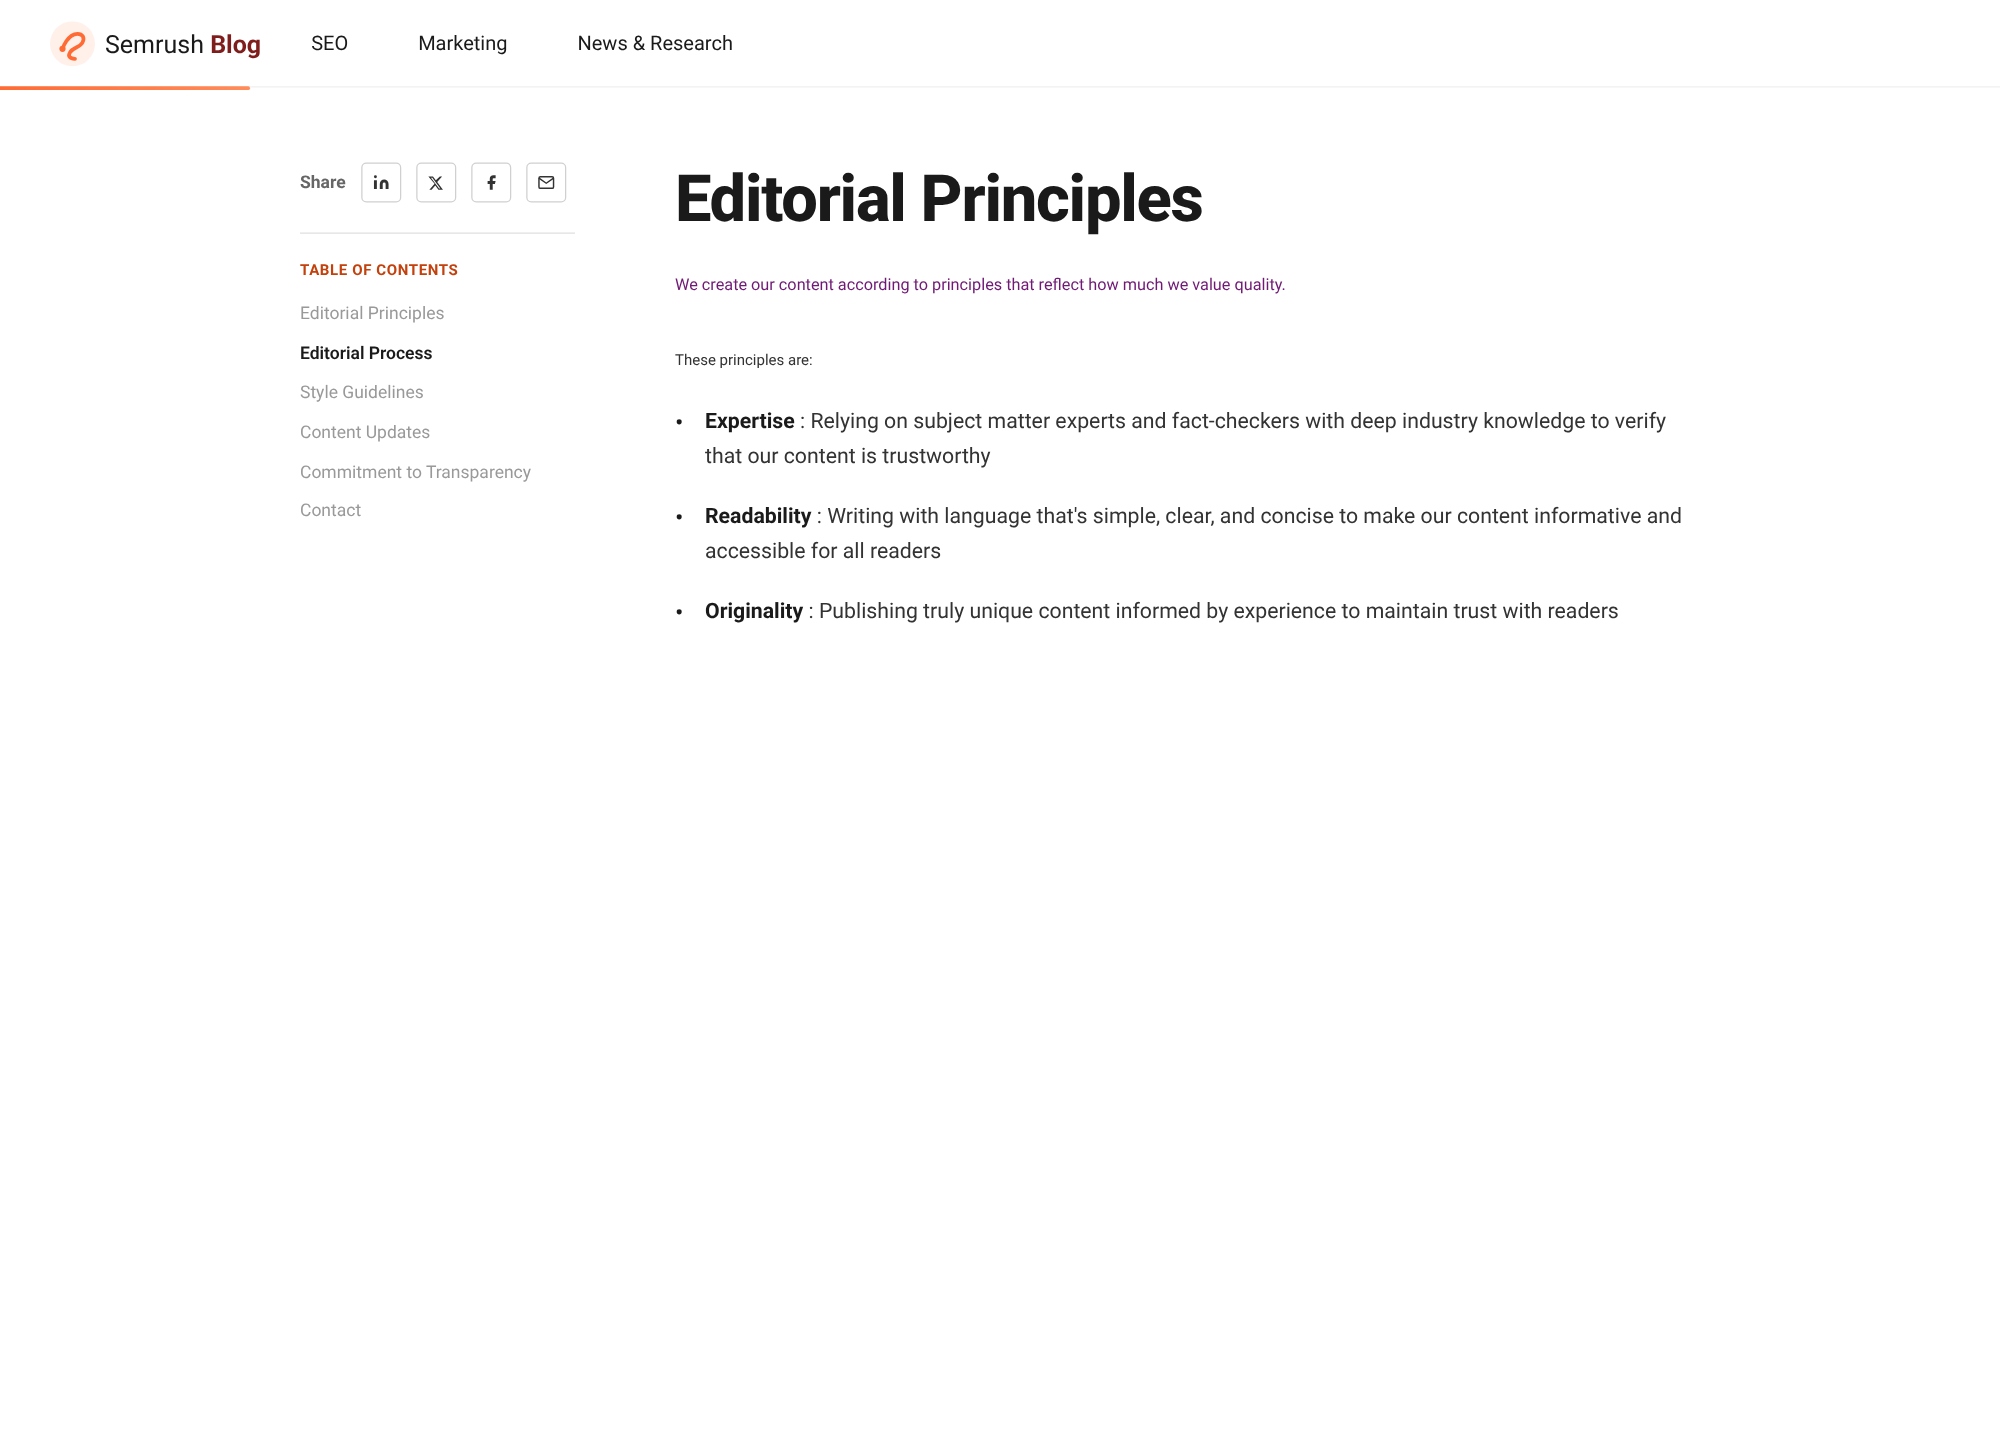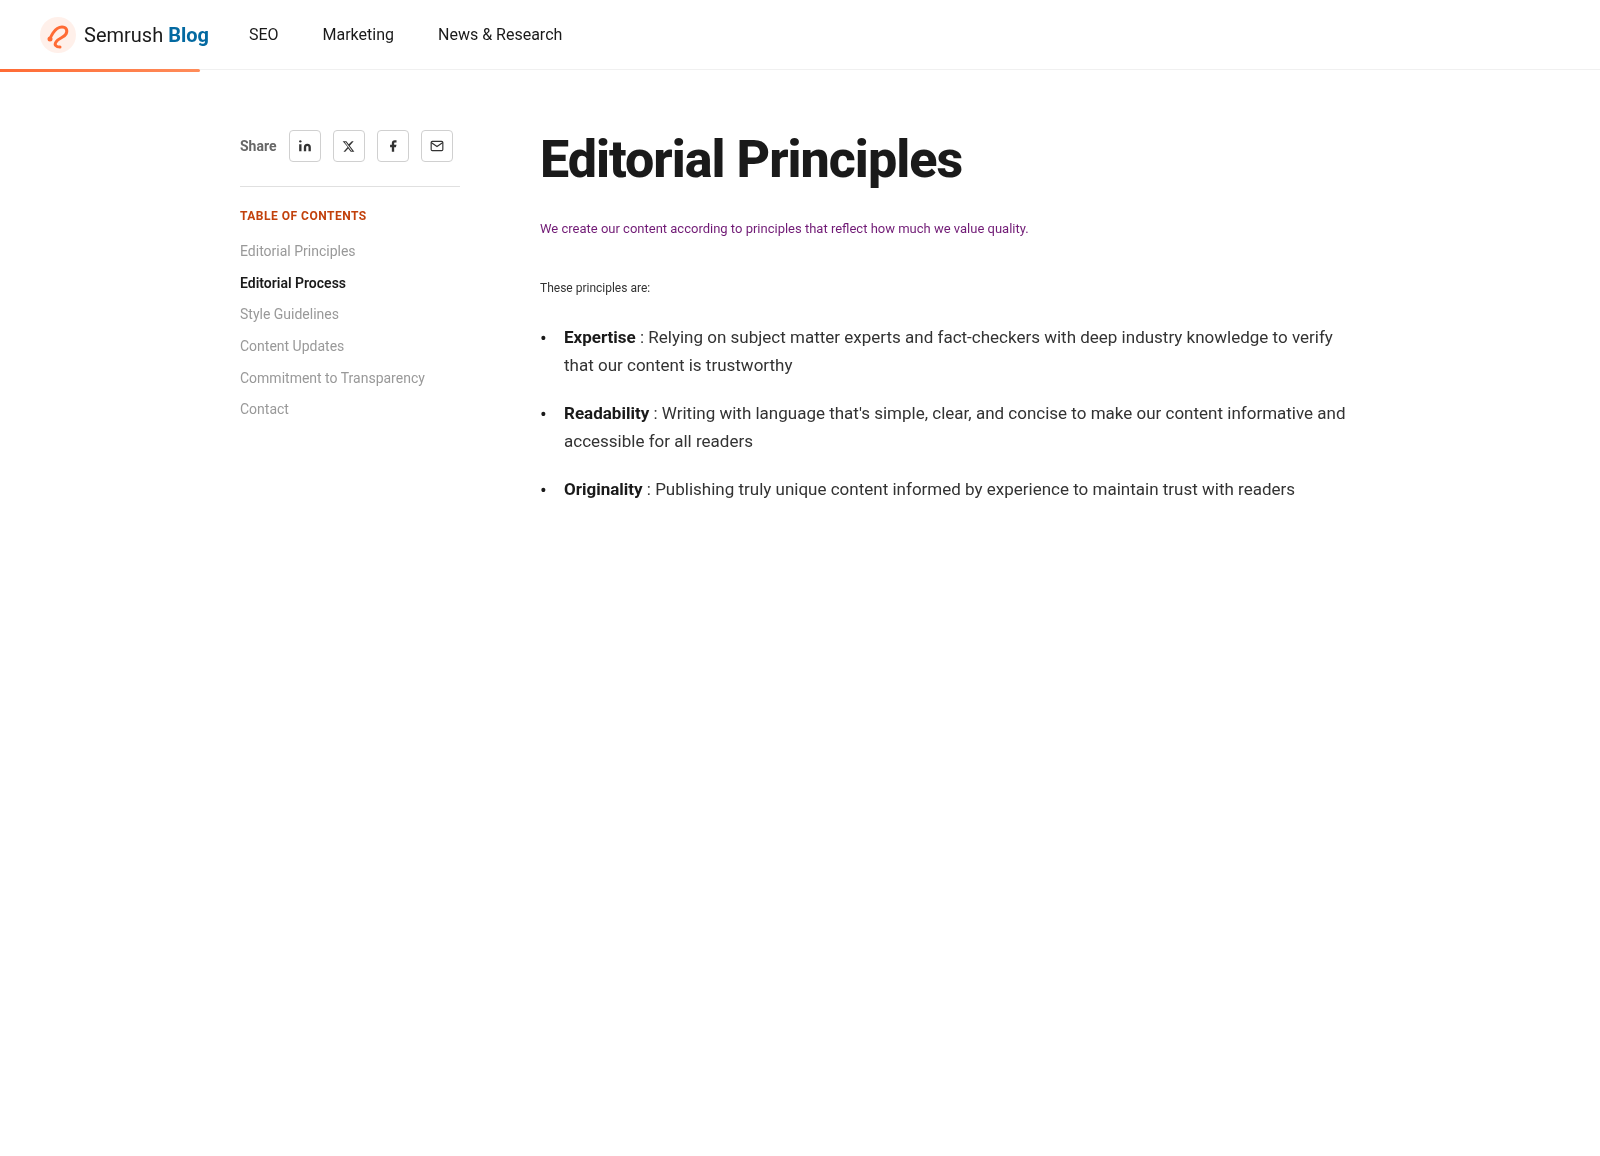--- a/index.html
+++ b/index.html
@@ -38,29 +38,29 @@
       height: 36px;
     }
 
     .logo-text {
       font-size: 20px;
       font-weight: 400;
       color: #1a1a1a;
     }
 
     .logo-text span {
-      color: #0369a1;
+      color: #7f1d1d;
       font-weight: 700;
       text-align: center;
     }
 
     .nav {
       display: flex;
       align-items: center;
-      gap: 44px;
+      gap: 56px;
       margin-left: 40px;
       justify-content: center;
     }
 
     .nav-item {
       font-size: 16px;
       color: #1a1a1a;
       text-decoration: none;
       font-weight: 400;
       cursor: pointer;

